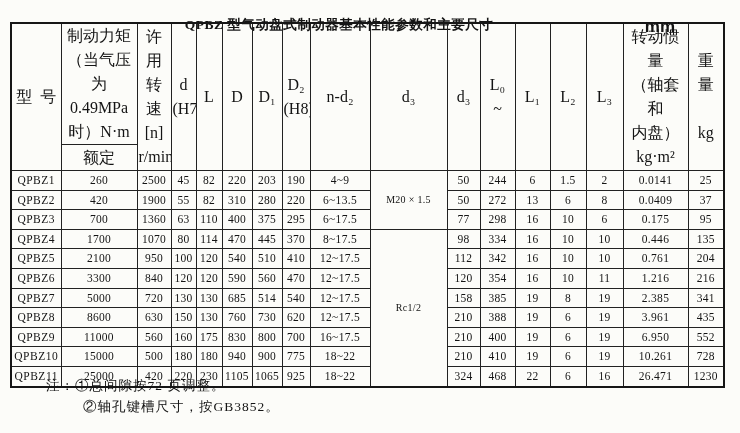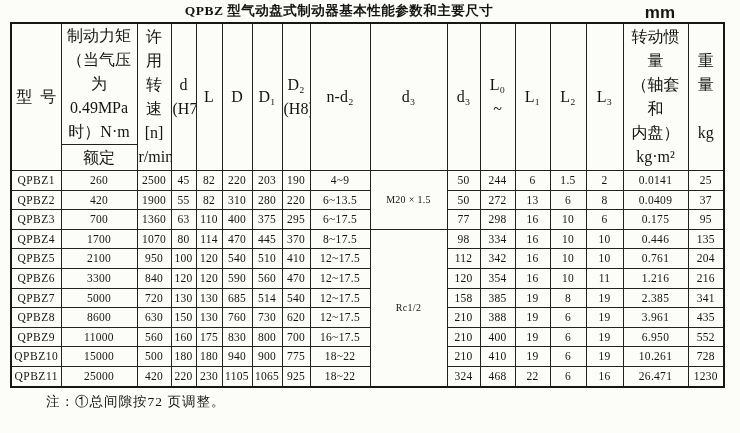--- a/index.html
+++ b/index.html
@@ -2,21 +2,21 @@
 <html><head>
 <meta charset="utf-8">
 <style>
   html,body{margin:0;padding:0;}
   body{
     width:740px;height:433px;position:relative;
     background:#fcfcf9;color:#141414;
     font-family:"Liberation Serif","DejaVu Serif",serif;
     overflow:hidden;
   }
-  .title-row{position:absolute;left:10px;top:2px;width:713px;height:20px;}
+  .title-row{position:absolute;left:10px;top:16px;width:713px;height:20px;}
   .page-title{
     text-align:center;padding-right:55px;
     font-weight:bold;font-size:13.5px;letter-spacing:0.5px;
     font-family:"Liberation Serif","DejaVu Serif",serif;
   }
   .unit-label{
     position:absolute;right:48px;top:1px;
     font-family:"Liberation Sans","DejaVu Sans",sans-serif;
     font-size:17px;font-weight:bold;
   }
@@ -36,21 +36,21 @@
   .spec thead th{
     white-space:pre-wrap;
     font-size:16px;line-height:1.5;
   }
   .spec thead tr.h-main{height:78px;}
   .spec thead tr.h-sub{height:26px;}
   .spec td{letter-spacing:0.3px;}
   .spec td.model{font-size:11.5px;letter-spacing:0.5px;margin-top:37px;}
   .spec td.thread{font-size:10px;}
   .notes{
-    position:absolute;left:46px;top:392px;
+    position:absolute;left:46px;top:376px;
     font-size:13.5px;line-height:1.55;letter-spacing:1px;
   }
   .notes .note2{padding-left:37px;}
 </style>
 </head>
 <body>
 
 <div class="title-row">
   <div class="page-title">QPBZ 型气动盘式制动器基本性能参数和主要尺寸</div>
   <div class="unit-label">mm</div>
@@ -313,13 +313,14 @@
         <td>6</td>
         <td>16</td>
         <td>26.471</td>
         <td>1230</td>
       </tr>
     </tbody>
 </table>
 
 <div class="notes">
   <div>注：①总间隙按72 页调整。</div>
+  <div class="note2">②轴孔键槽尺寸，按GB3852。</div>
 </div>
 
 </body></html>

